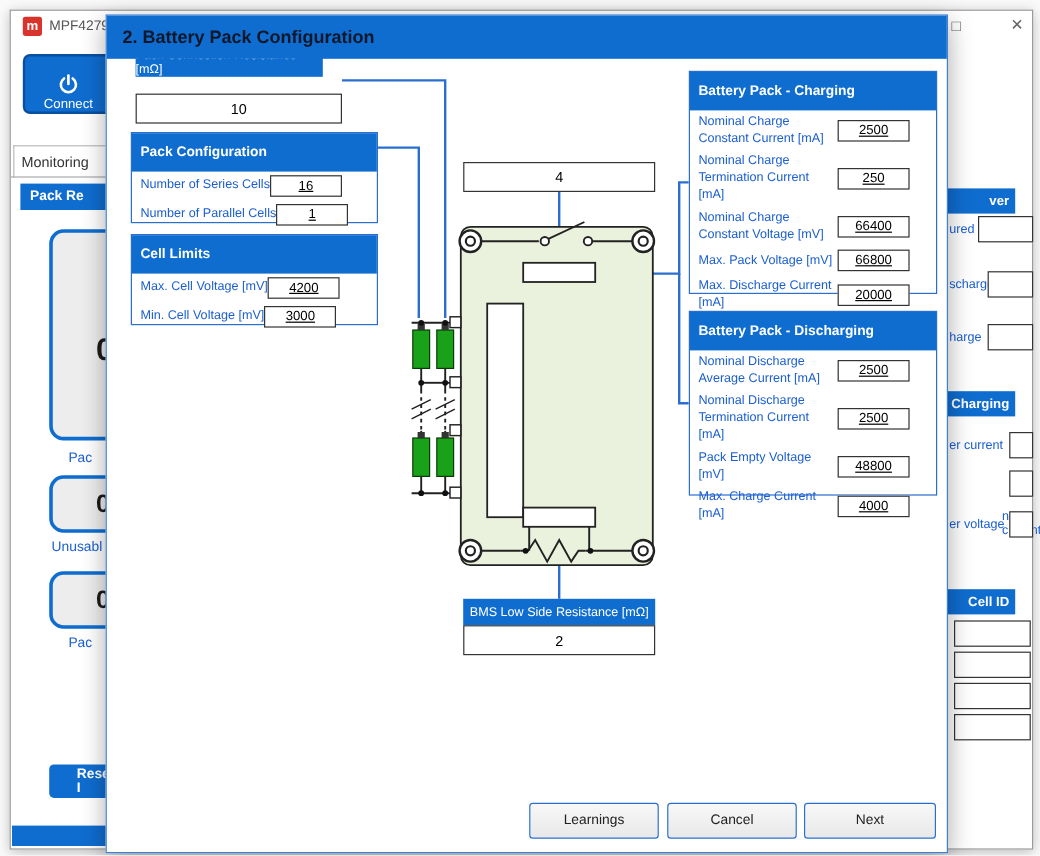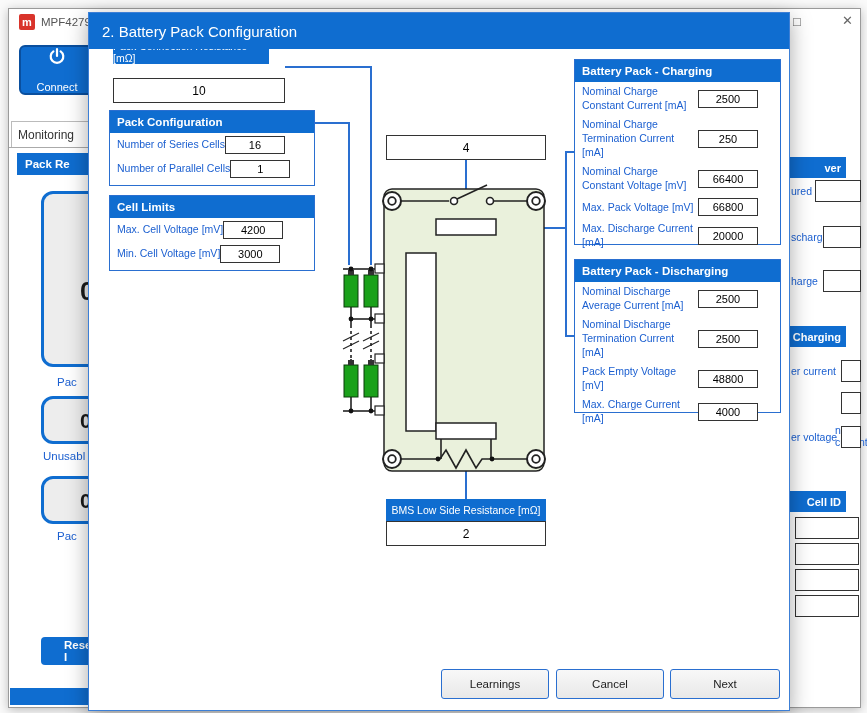--- a/index.html
+++ b/index.html
@@ -10,33 +10,33 @@
   .logo{width:16px;height:16px;background:#d9342b;color:#fff;font-size:11px;font-weight:bold;display:flex;align-items:center;justify-content:center;border-radius:2px;}
   .winctl{font-size:13px;color:#666;cursor:default;}
   .bluebar{background:#0f6dd0;color:#fff;display:flex;align-items:center;box-sizing:border-box;}
   .bluebar.sm{font-size:10.5px;justify-content:center;}
   .bluebar.hd-left{font-size:11.5px;font-weight:bold;padding-left:8px;}
   .bluebar.hd-right{font-size:11px;font-weight:bold;justify-content:flex-end;padding-right:5px;}
   .tbox{position:absolute;box-sizing:border-box;background:#fff;border:1px solid #333;text-align:center;font-size:12px;font-family:inherit;padding:0;}
   .sbox{position:absolute;box-sizing:border-box;background:#fff;border:1px solid #333;}
   .bluetext{color:#1b5fd0;font-size:10.5px;}
   .grp{position:absolute;box-sizing:border-box;border:1px solid #2a6fd0;background:#fff;}
-  .grp .hd{height:22px;background:#0f6dd0;color:#fff;font-size:11.5px;font-weight:bold;display:flex;align-items:center;padding-left:7px;}
+  .grp .hd{height:32px;background:#0f6dd0;color:#fff;font-size:11.5px;font-weight:bold;display:flex;align-items:center;padding-left:7px;}
   .row{display:flex;align-items:center;justify-content:flex-start;padding:3px 6px 3px 7px;}
   .row .lb{color:#1b5fd0;font-size:10.5px;line-height:1.3;width:116px;}
   .row .lb.one{width:auto;white-space:nowrap;}
-  .rbox{box-sizing:border-box;width:60px;height:18px;border:1px solid #333;background:#fff;text-align:center;font-size:11px;font-family:inherit;padding:0;flex:none;}
+  .rbox{box-sizing:border-box;width:60px;height:18px;border:1px solid #333;background:#fff;text-align:center;font-size:11px;font-family:inherit;padding:0;flex:none;text-decoration:underline;}
   .btn{position:absolute;box-sizing:border-box;background:linear-gradient(#f8f8f8,#e8e8e8);border:1px solid #2a6fd0;border-radius:3px;font-size:11.5px;color:#222;font-family:inherit;cursor:pointer;}
   .modal{position:absolute;left:88px;top:12px;width:700px;height:697px;background:#fff;border:1px solid #3c7fd6;box-shadow:0 6px 20px rgba(0,0,0,.35);z-index:10;}
-  .modal-title{position:absolute;left:0;top:0;width:100%;height:36px;background:#0f6dd0;color:#ffffff;font-size:15px;font-weight:normal;display:flex;align-items:center;padding-left:13px;box-sizing:border-box;z-index:3;}
+  .modal-title{position:absolute;left:0;top:0;width:100%;height:36px;background:#0f6dd0;color:#0f172a;font-size:15px;font-weight:bold;display:flex;align-items:center;padding-left:13px;box-sizing:border-box;z-index:3;}
   .diagram{position:absolute;left:0;top:0;z-index:1;pointer-events:none;}
   .modal .widget{z-index:2;}
   .bigbox{position:absolute;box-sizing:border-box;border:3px solid #0f6dd0;border-radius:12px;background:#ededed;}
   .bigzero{position:absolute;color:#1a1a1a;font-weight:600;}
-  .connectbtn{position:absolute;box-sizing:border-box;background:#0f6dd0;border:2px solid #0a4f9e;border-radius:6px;color:#fff;display:flex;flex-direction:column;align-items:center;justify-content:space-between;gap:2px;font-size:11px;cursor:pointer;}
+  .connectbtn{position:absolute;box-sizing:border-box;background:#0f6dd0;border:2px solid #0a4f9e;border-radius:6px;color:#fff;display:flex;flex-direction:column;align-items:center;justify-content:flex-end;gap:2px;font-size:11px;cursor:pointer;}
   .resetbtn{position:absolute;box-sizing:border-box;background:#0f6dd0;color:#fff;font-weight:bold;font-size:11.5px;border:none;border-radius:4px;text-align:left;padding-left:23px;font-family:inherit;cursor:pointer;}
   .tabline{position:absolute;background:#aaa;height:1px;}
   .tabbox{position:absolute;box-sizing:border-box;border:1px solid #bbb;border-bottom:none;background:#fff;}
 </style>
 </head>
 <body>
 
 <div id="screen">
 
   <div class="win">

